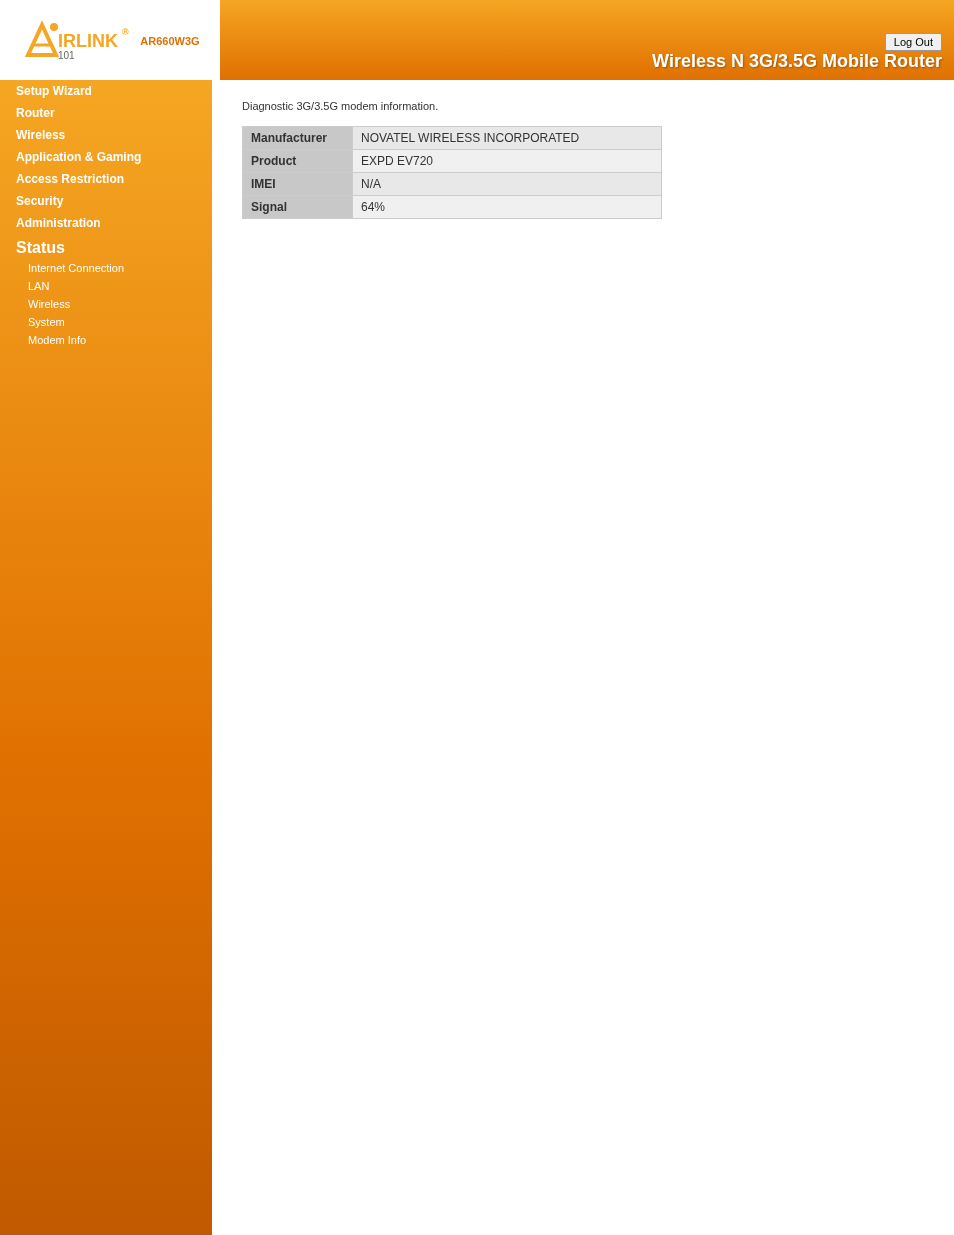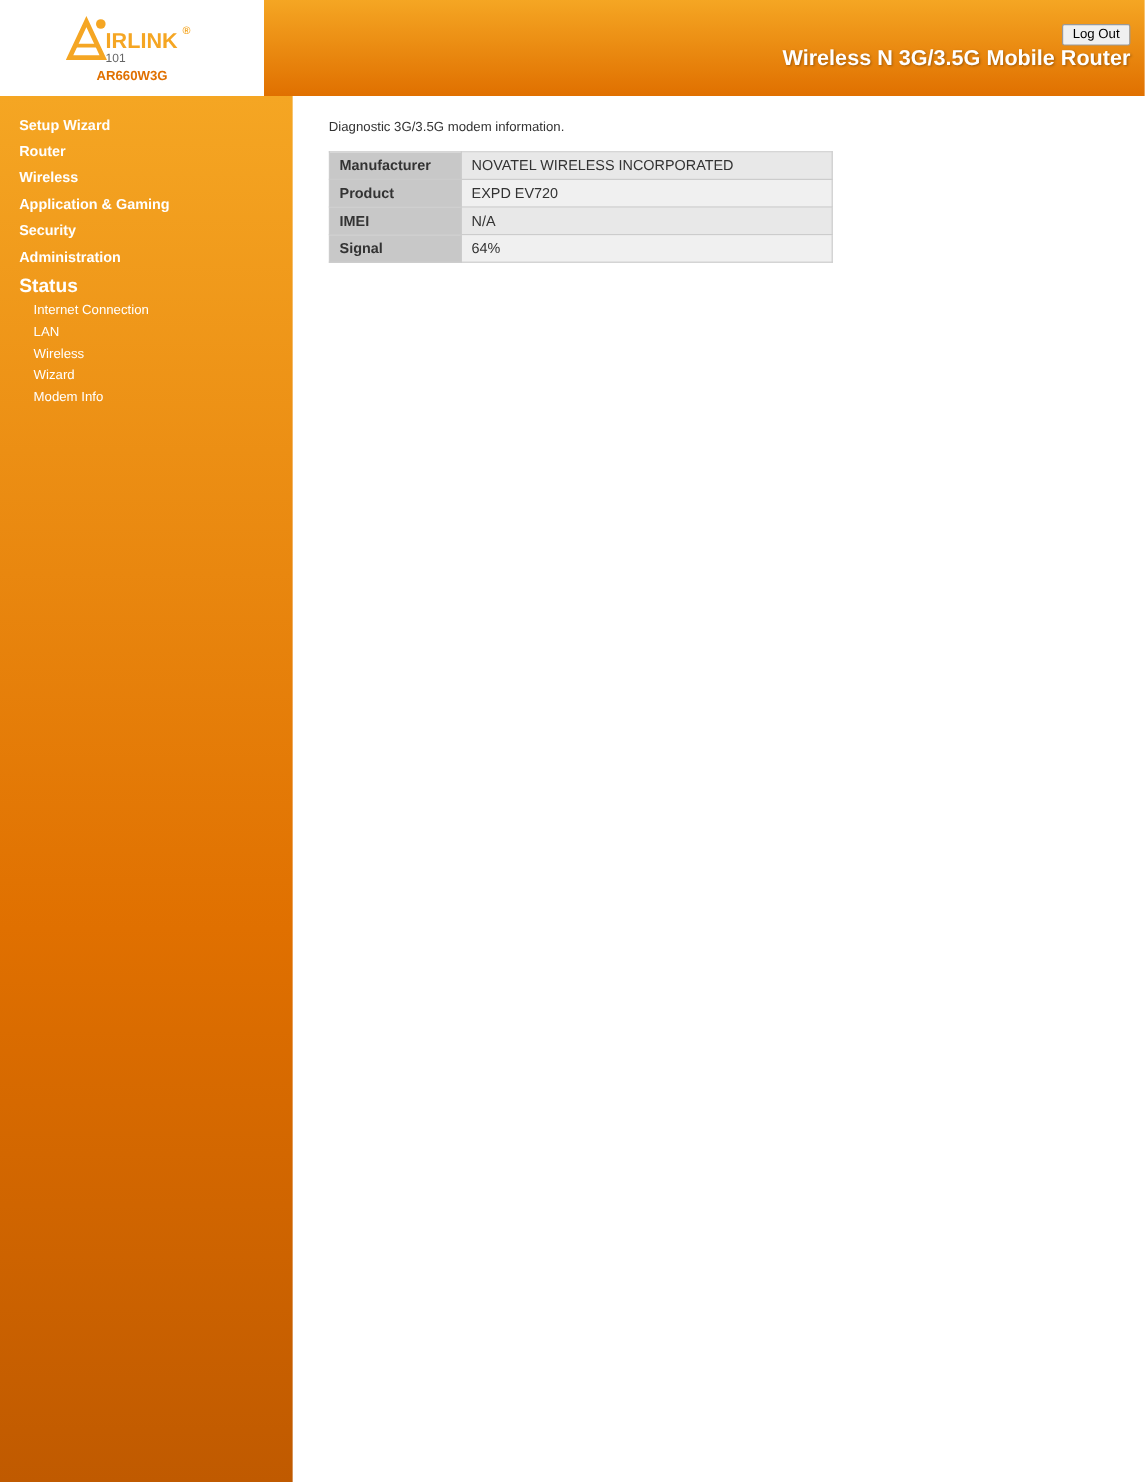--- a/index.html
+++ b/index.html
@@ -9,39 +9,39 @@
     #header {
       display: flex;
       align-items: stretch;
       height: 80px;
       background: #fff;
     }
     #logo-area {
       width: 220px;
       background: #fff;
       display: flex;
-      flex-direction: column;
+      flex-direction: row;
       align-items: center;
       justify-content: center;
       padding: 8px;
       border-right: none;
     }
     #device-name {
       font-size: 11px;
       color: #e07000;
       font-weight: bold;
       margin-top: 2px;
     }
     #header-right {
       flex: 1;
       background: linear-gradient(to bottom, #f5a623, #e07000);
       display: flex;
       flex-direction: column;
       align-items: flex-end;
-      justify-content: center;
+      justify-content: flex-end;
       padding: 6px 12px 8px 12px;
     }
     #logout-btn {
       background: #f0f0f0;
       border: 1px solid #999;
       padding: 2px 8px;
       font-size: 11px;
       cursor: pointer;
       border-radius: 2px;
     }
@@ -54,23 +54,23 @@
     }
 
     
     #main-layout {
       display: flex;
       min-height: calc(1235px - 80px);
     }
 
     
     #sidebar {
-      width: 244px;
+      width: 212px;
       background: linear-gradient(to bottom, #f5a623 0%, #e07000 60%, #c05a00 100%);
-      padding: 13px 0;
+      padding: 0 0;
       flex-shrink: 0;
     }
     .sidebar-item {
       padding: 4px 16px;
       color: #fff;
       cursor: pointer;
       font-size: 12px;
       font-weight: bold;
     }
     .sidebar-sub-item {
@@ -162,27 +162,28 @@
     <div id="router-title">Wireless N 3G/3.5G Mobile Router</div>
   </div>
 </div>
 
 <div id="main-layout">
   <div id="sidebar">
     <div class="sidebar-item">Setup Wizard</div>
     <div class="sidebar-item">Router</div>
     <div class="sidebar-item">Wireless</div>
     <div class="sidebar-item">Application &amp; Gaming</div>
+    <div class="sidebar-item">Access Restriction</div>
     <div class="sidebar-item">Security</div>
     <div class="sidebar-item">Administration</div>
     <div class="sidebar-section-label">Status</div>
     <div class="sidebar-sub-item">Internet Connection</div>
     <div class="sidebar-sub-item">LAN</div>
     <div class="sidebar-sub-item">Wireless</div>
-    <div class="sidebar-sub-item">Wizard</div>
+    <div class="sidebar-sub-item">System</div>
     <div class="sidebar-sub-item active">Modem Info</div>
   </div>
 
   <div id="content">
     <div id="page-description">Diagnostic 3G/3.5G modem information.</div>
 
     <table id="modem-table">
       <tbody id="modem-table-body">
       <tr>
             <td>Manufacturer</td>

